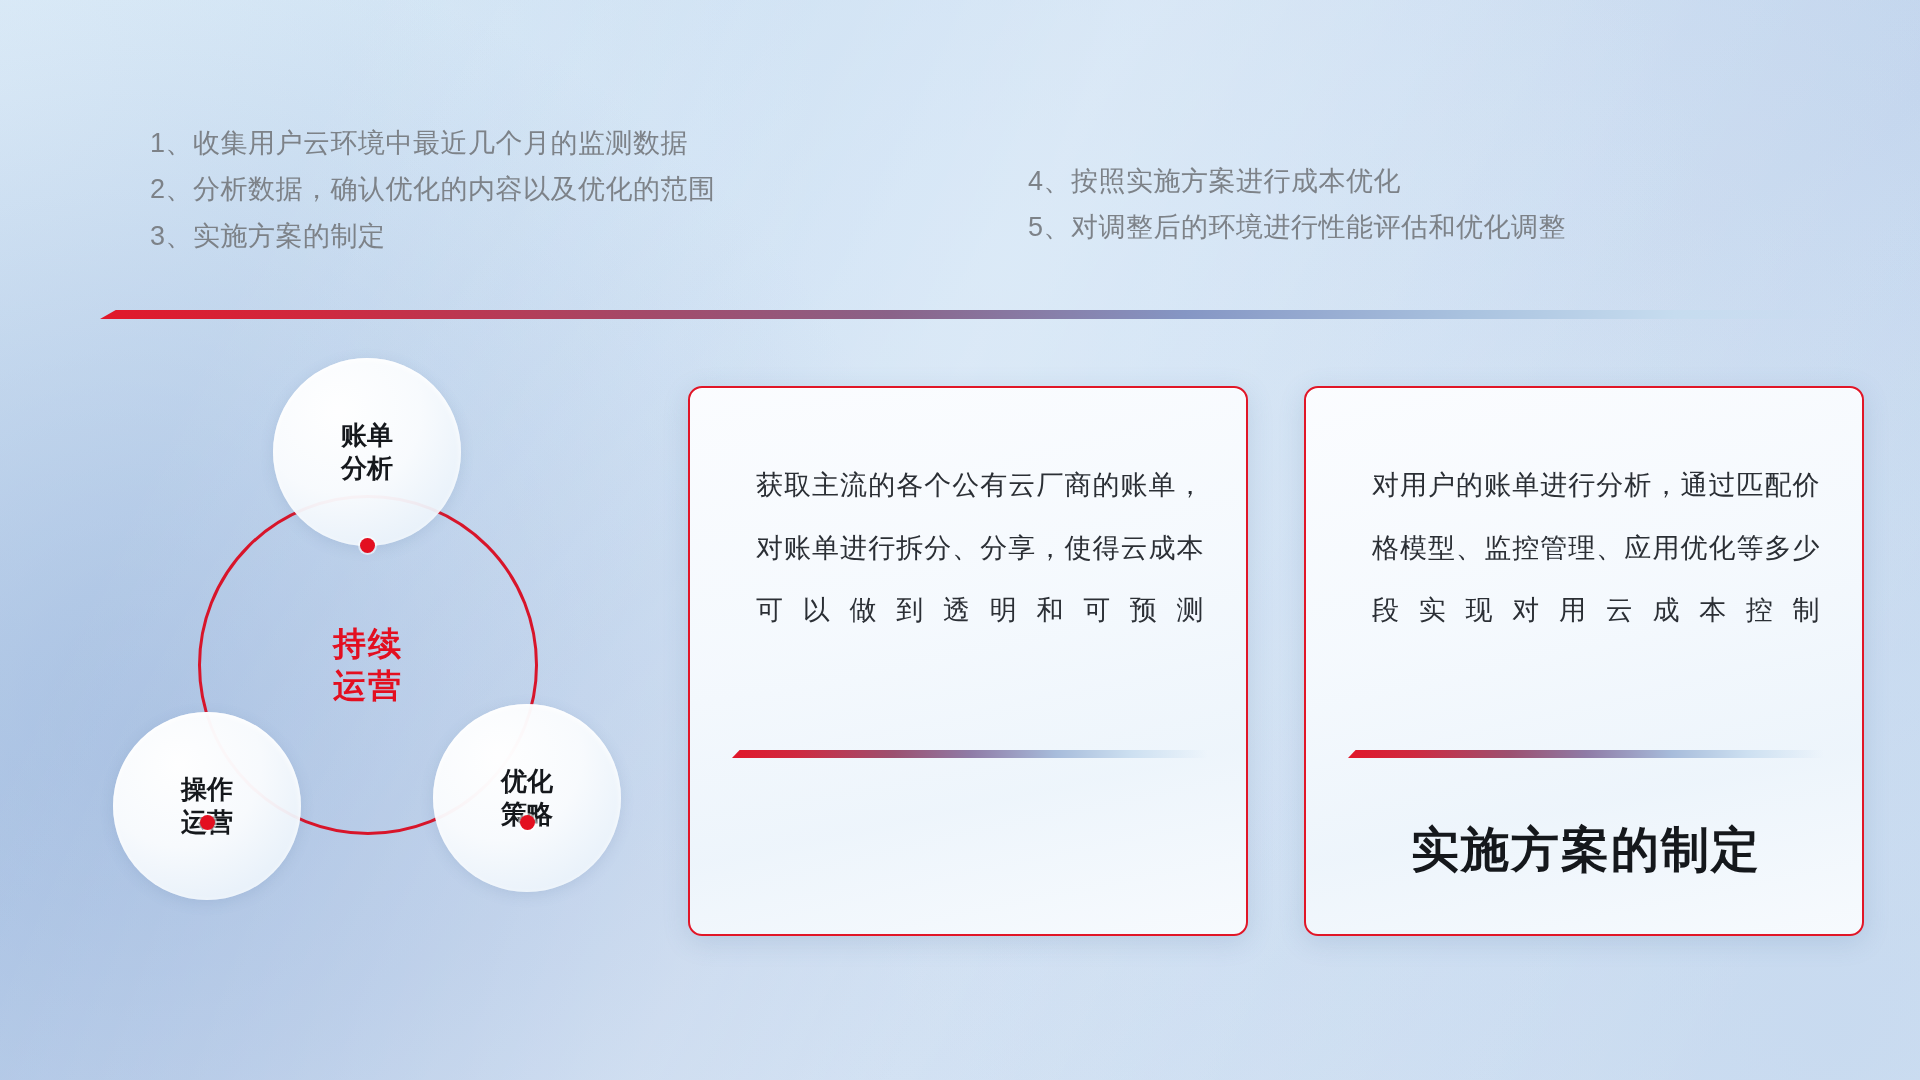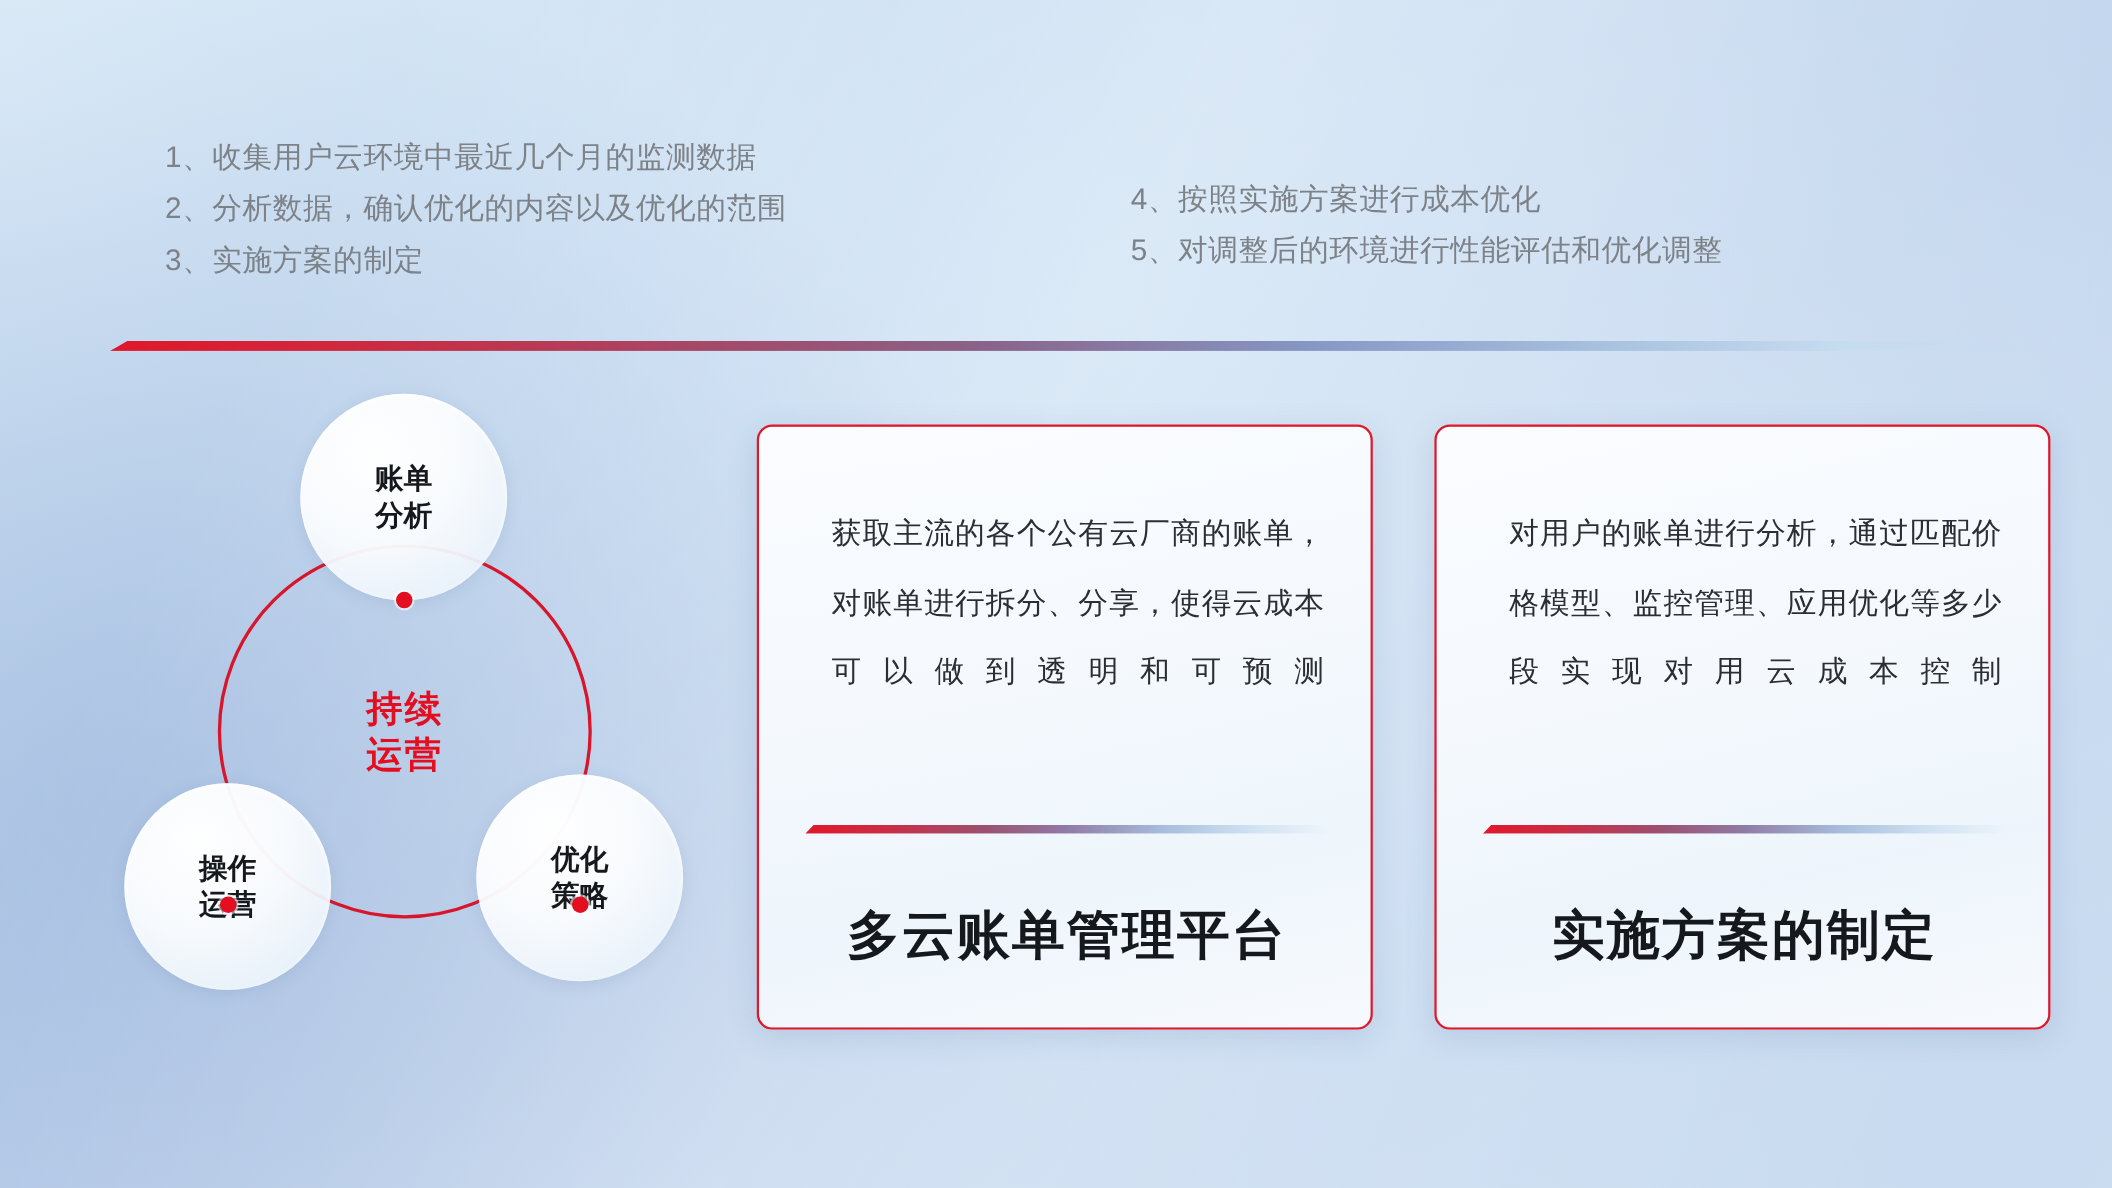--- a/index.html
+++ b/index.html
@@ -275,21 +275,20 @@
 
     <div class="node-dot dot-top"></div>
     <div class="node-dot dot-left"></div>
     <div class="node-dot dot-right"></div>
 
   </div>
 
   <div class="card card-1">
     <div class="card-body">获取主流的各个公有云厂商的账单，对账单进行拆分、分享，使得云成本可以做到透明和可预测</div>
     <div class="card-rule"></div>
-    <div class="card-title">多云账单管理平台</div>
   </div>
 
   <div class="card card-2">
     <div class="card-body">对用户的账单进行分析，通过匹配价格模型、监控管理、应用优化等多少段实现对用云成本控制</div>
     <div class="card-rule"></div>
     <div class="card-title">实施方案的制定</div>
   </div>
 
 </div>
 

